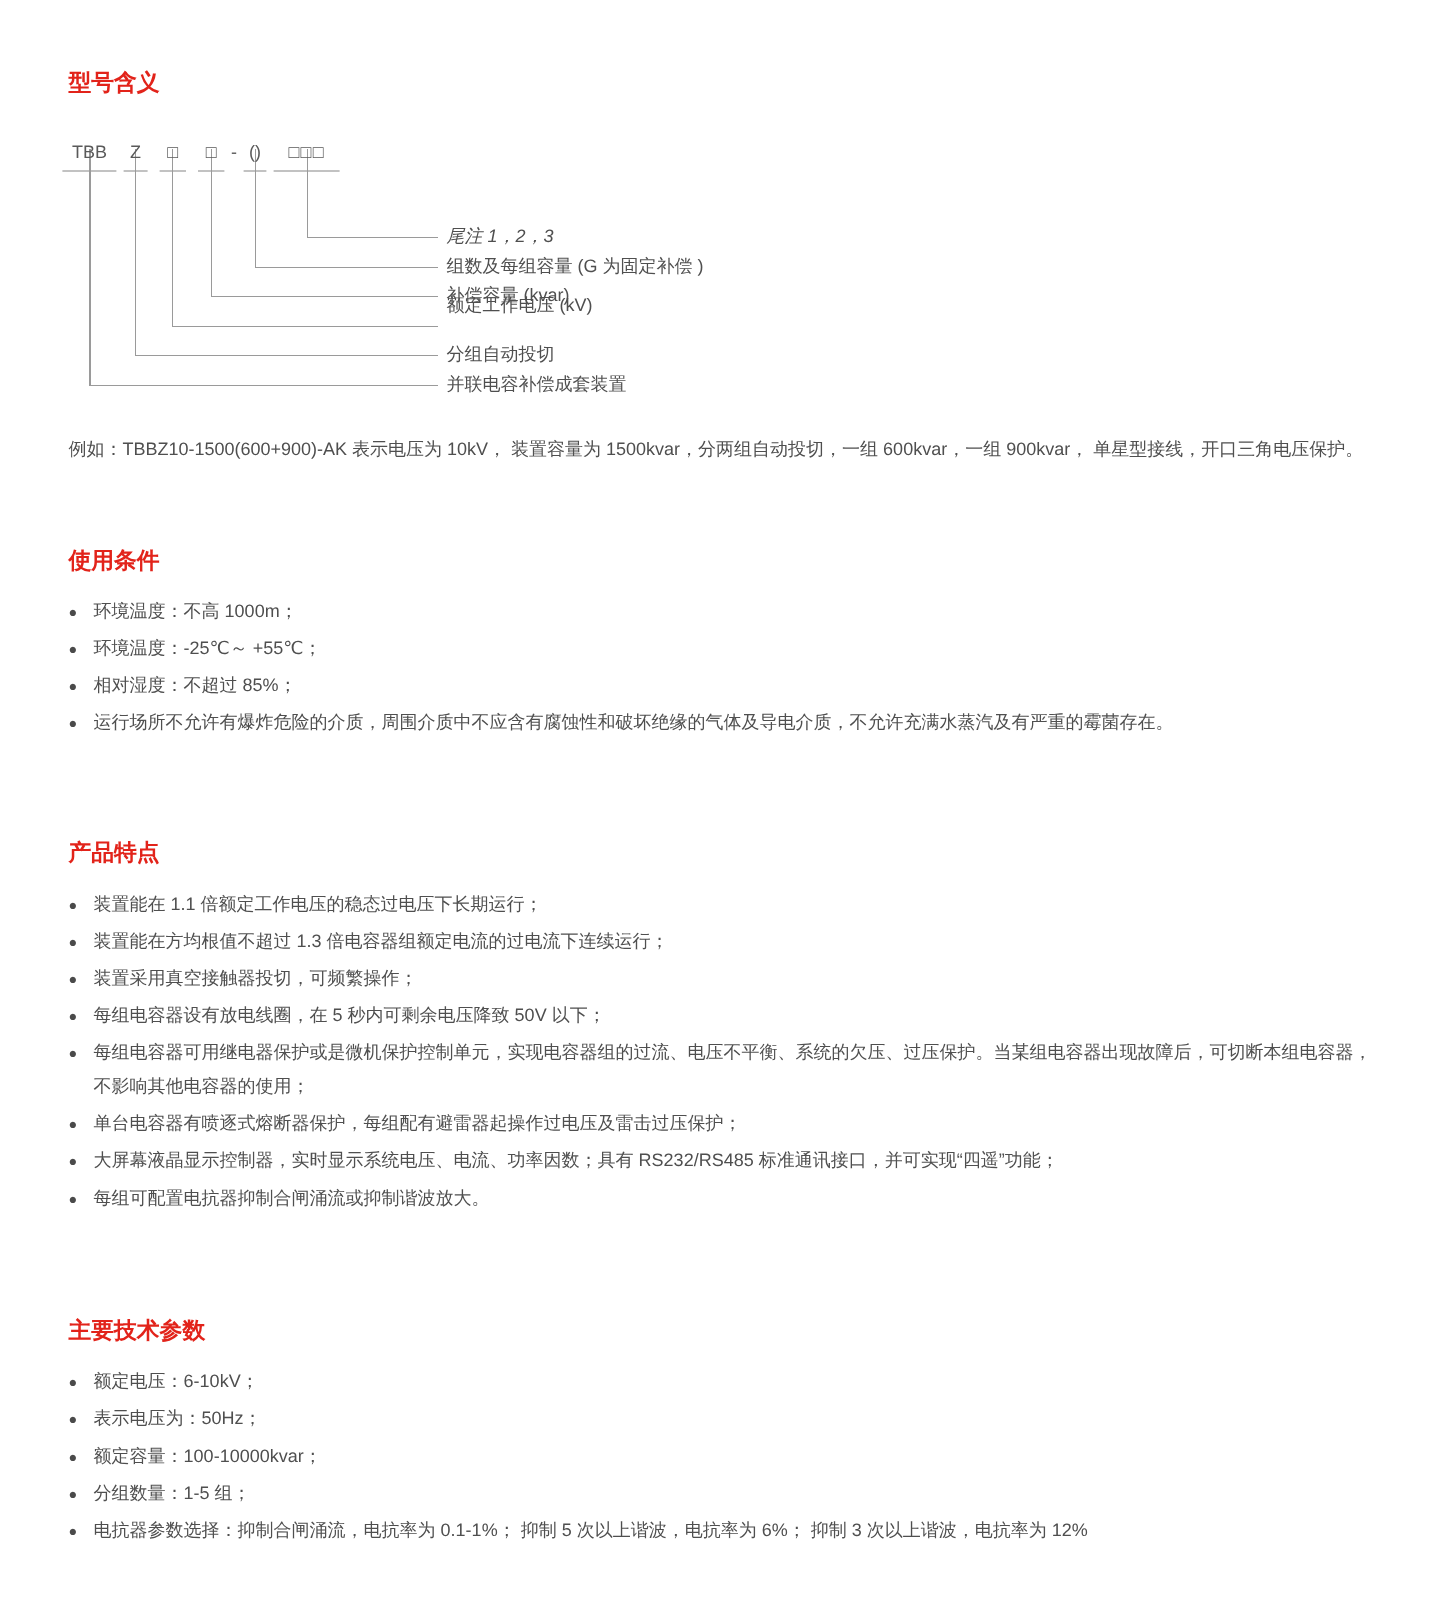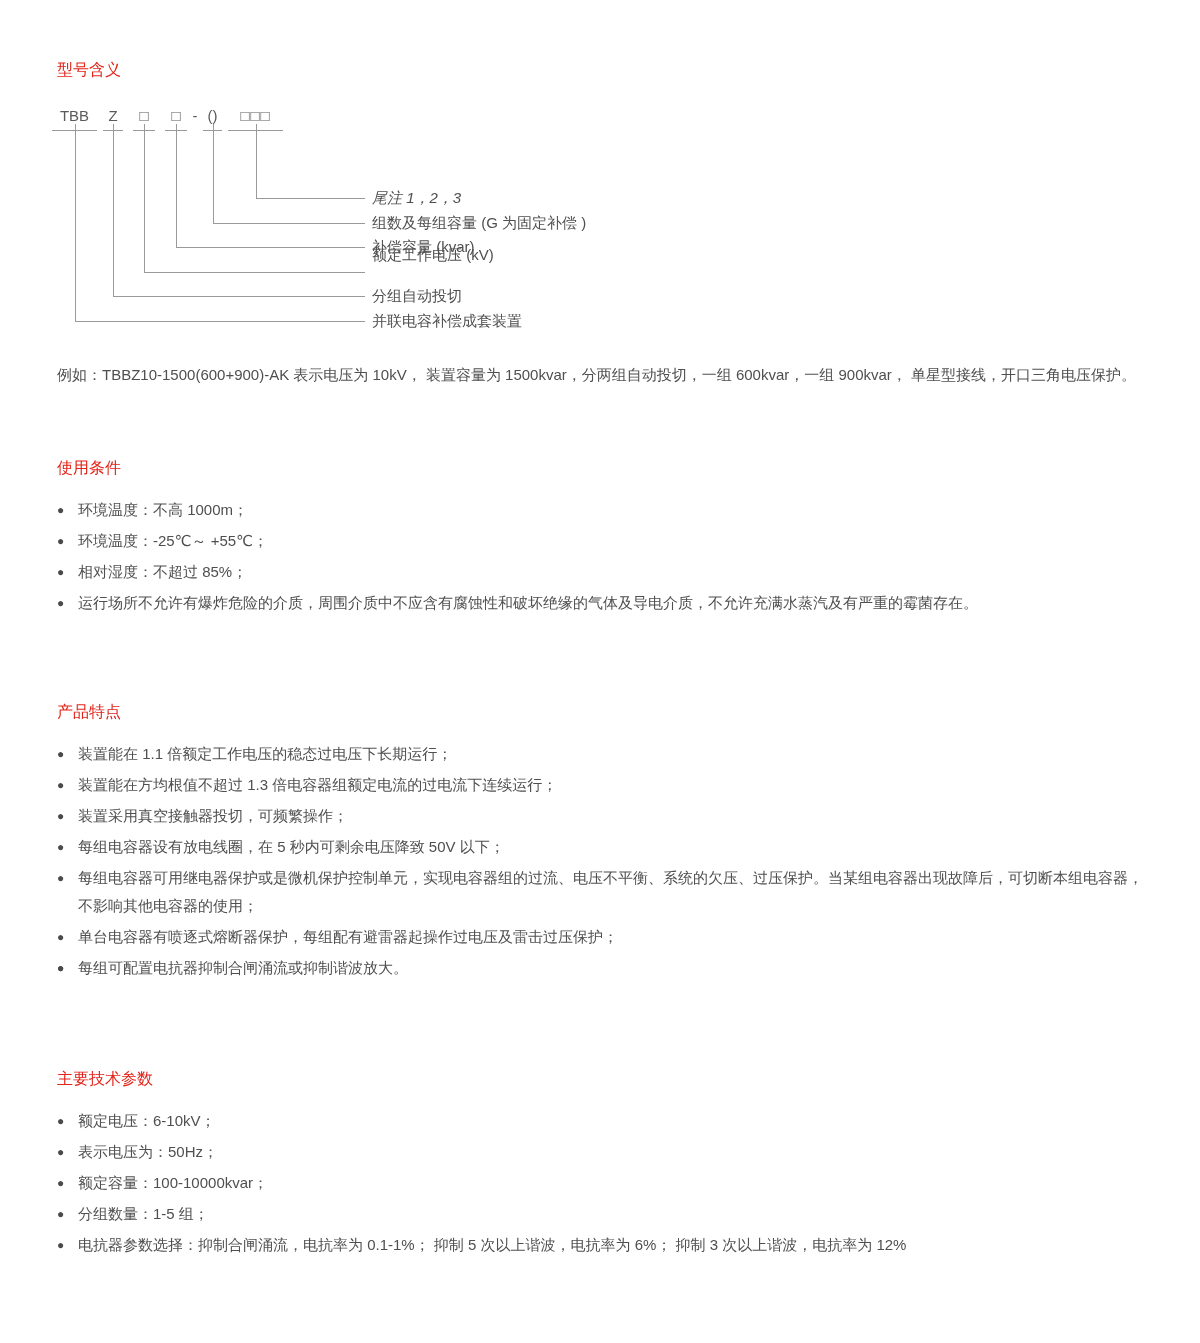--- a/index.html
+++ b/index.html
@@ -13,40 +13,40 @@
   body{
     width:1200px;
     min-height:1343px;
     background:#ffffff;
     font-family:"Liberation Sans","DejaVu Sans",sans-serif;
     color:var(--ink);
     padding:0 50px 40px 57px;
   }
   .sec-title{
     color:var(--red);
-    font-size:16px;
-    font-weight:normal;
+    font-size:19px;
+    font-weight:bold;
     margin:0 0 16px 0;
     line-height:24px;
   }
   .mt-model{margin-top:58px;}
   .mt-usage{margin-top:66px;}
   .mt-features{margin-top:83px;}
   .mt-params{margin-top:85px;}
 
   
   .diagram{
     position:relative;
     height:238px;
     margin-left:-7px;
     margin-top:14px;
   }
   .code-part{
     position:absolute;
-    top:8px;
+    top:20px;
     text-align:center;
     font-size:15px;
     color:var(--code);
     line-height:20px;
     padding-bottom:4px;
     border-bottom:1px solid var(--line);
     white-space:nowrap;
   }
   .code-part.no-underline{border-bottom:none;}
   .ladder{position:absolute;left:0;top:0;}
@@ -133,21 +133,21 @@
   </ul>
 
   <h2 class="sec-title mt-features">产品特点</h2>
   <ul class="blist">
     <li><span class="bullet">●</span><span>装置能在 1.1 倍额定工作电压的稳态过电压下长期运行；</span></li>
     <li><span class="bullet">●</span><span>装置能在方均根值不超过 1.3 倍电容器组额定电流的过电流下连续运行；</span></li>
     <li><span class="bullet">●</span><span>装置采用真空接触器投切，可频繁操作；</span></li>
     <li><span class="bullet">●</span><span>每组电容器设有放电线圈，在 5 秒内可剩余电压降致 50V 以下；</span></li>
     <li><span class="bullet">●</span><span>每组电容器可用继电器保护或是微机保护控制单元，实现电容器组的过流、电压不平衡、系统的欠压、过压保护。当某组电容器出现故障后，可切断本组电容器，不影响其他电容器的使用；</span></li>
     <li><span class="bullet">●</span><span>单台电容器有喷逐式熔断器保护，每组配有避雷器起操作过电压及雷击过压保护；</span></li>
-    <li><span class="bullet">●</span></li>
+    <li><span class="bullet">●</span><span>大屏幕液晶显示控制器，实时显示系统电压、电流、功率因数；具有 RS232/RS485 标准通讯接口，并可实现“四遥”功能；</span></li>
     <li><span class="bullet">●</span><span>每组可配置电抗器抑制合闸涌流或抑制谐波放大。</span></li>
   </ul>
 
   <h2 class="sec-title mt-params">主要技术参数</h2>
   <ul class="blist">
     <li><span class="bullet">●</span><span>额定电压：6-10kV；</span></li>
     <li><span class="bullet">●</span><span>表示电压为：50Hz；</span></li>
     <li><span class="bullet">●</span><span>额定容量：100-10000kvar；</span></li>
     <li><span class="bullet">●</span><span>分组数量：1-5 组；</span></li>
     <li><span class="bullet">●</span><span>电抗器参数选择：抑制合闸涌流，电抗率为 0.1-1%； 抑制 5 次以上谐波，电抗率为 6%； 抑制 3 次以上谐波，电抗率为 12%</span></li>

